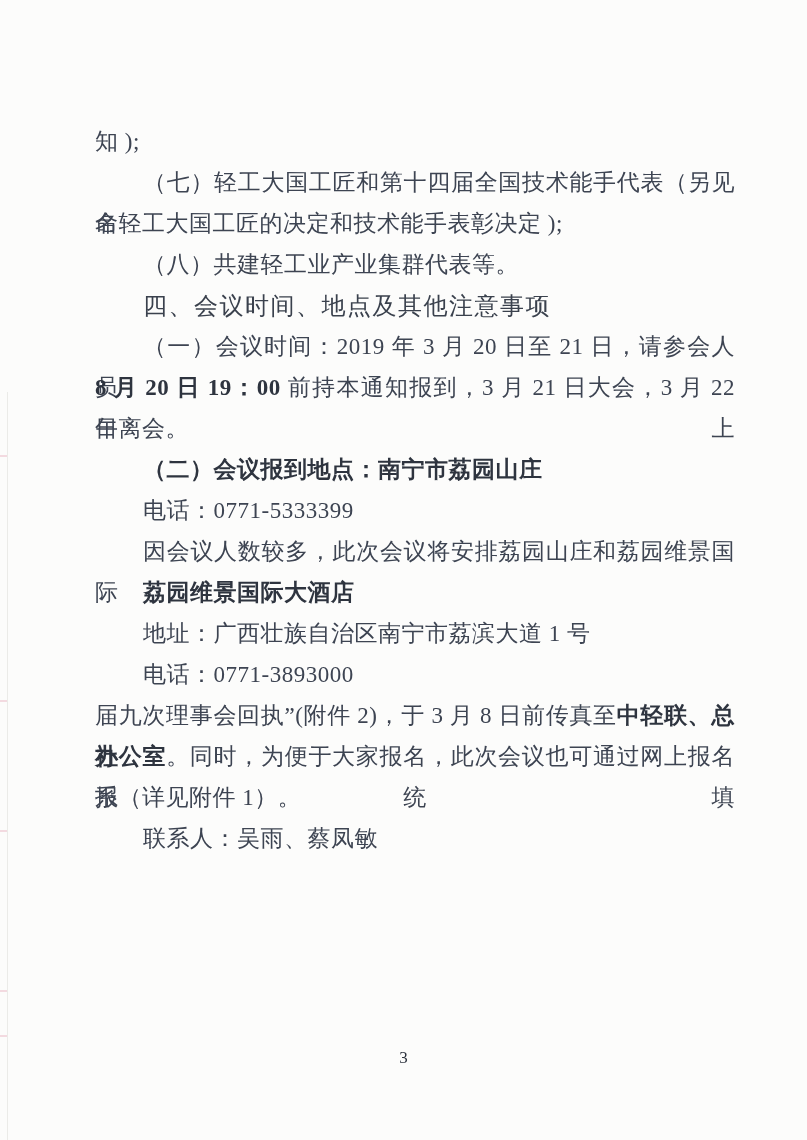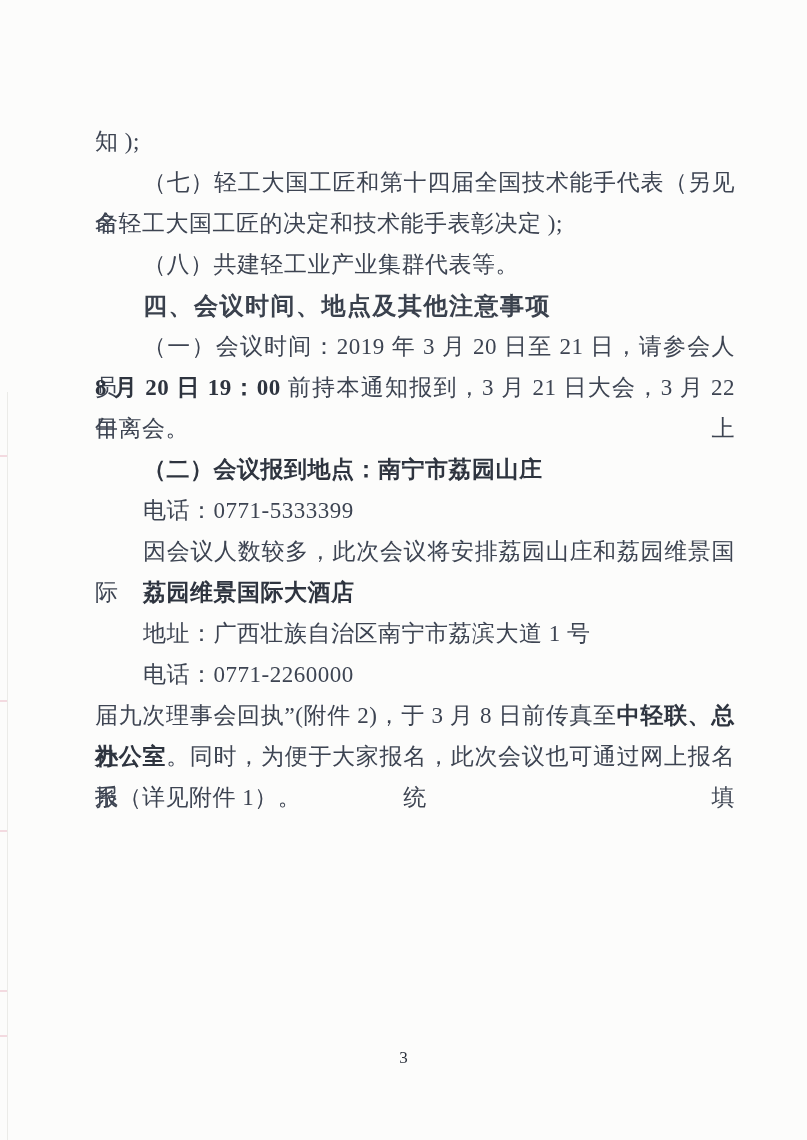--- a/index.html
+++ b/index.html
@@ -51,21 +51,21 @@
     text-align: justify;
     text-align-last: justify;
   }
   .line.indent { text-indent: 48px; }
   .seg.b {
     font-weight: 700;
     color: var(--ink-bold);
   }
   .line.heading .seg {
     font-family: "Liberation Sans", "DejaVu Sans", sans-serif;
-    font-weight: 700;
+    font-weight: 400;
     color: #3a414d;
     letter-spacing: 1.5px;
     font-size: 24px;
     text-align: right;
   }
   .page-number {
     position: absolute;
     top: 1048px; left: 0; right: 0;
     text-align: center;
     font-size: 17px;
@@ -92,19 +92,20 @@
       <div class="line indent"><span class="seg">（八）共建轻工业产业集群代表等。</span></div>
       <div class="line indent heading"><span class="seg b">四、会议时间、地点及其他注意事项</span></div>
       <div class="line justify indent"><span class="seg">（一）会议时间：2019 年 3 月 20 日至 21 日，请参会人员</span></div>
       <div class="line justify"><span class="seg b">8 月 20 日 19：00</span><span class="seg"> 前持本通知报到，3 月 21 日大会，3 月 22 日上</span></div>
       <div class="line"><span class="seg">午离会。</span></div>
       <div class="line indent"><span class="seg b">（二）会议报到地点：南宁市荔园山庄</span></div>
       <div class="line indent"><span class="seg">电话：0771-5333399</span></div>
       <div class="line justify indent"><span class="seg">因会议人数较多，此次会议将安排荔园山庄和荔园维景国际</span></div>
       <div class="line indent"><span class="seg b">荔园维景国际大酒店</span></div>
       <div class="line indent"><span class="seg">地址：广西壮族自治区南宁市荔滨大道 1 号</span></div>
-      <div class="line indent"><span class="seg">电话：0771-2260000</span></div>
+      <div class="line indent"><span class="seg">电话：0771-3893000</span></div>
       <div class="line justify"><span class="seg">届九次理事会回执”(附件 2)，于 3 月 8 日前传真至</span><span class="seg b">中轻联、总社</span></div>
       <div class="line justify"><span class="seg b">办公室</span><span class="seg">。同时，为便于大家报名，此次会议也可通过网上报名系统填</span></div>
       <div class="line"><span class="seg">报（详见附件 1）。</span></div>
+      <div class="line indent"><span class="seg">联系人：吴雨、蔡凤敏</span></div>
     </div>
   <div class="page-number">3</div>
 </div>
 
 </body></html>

